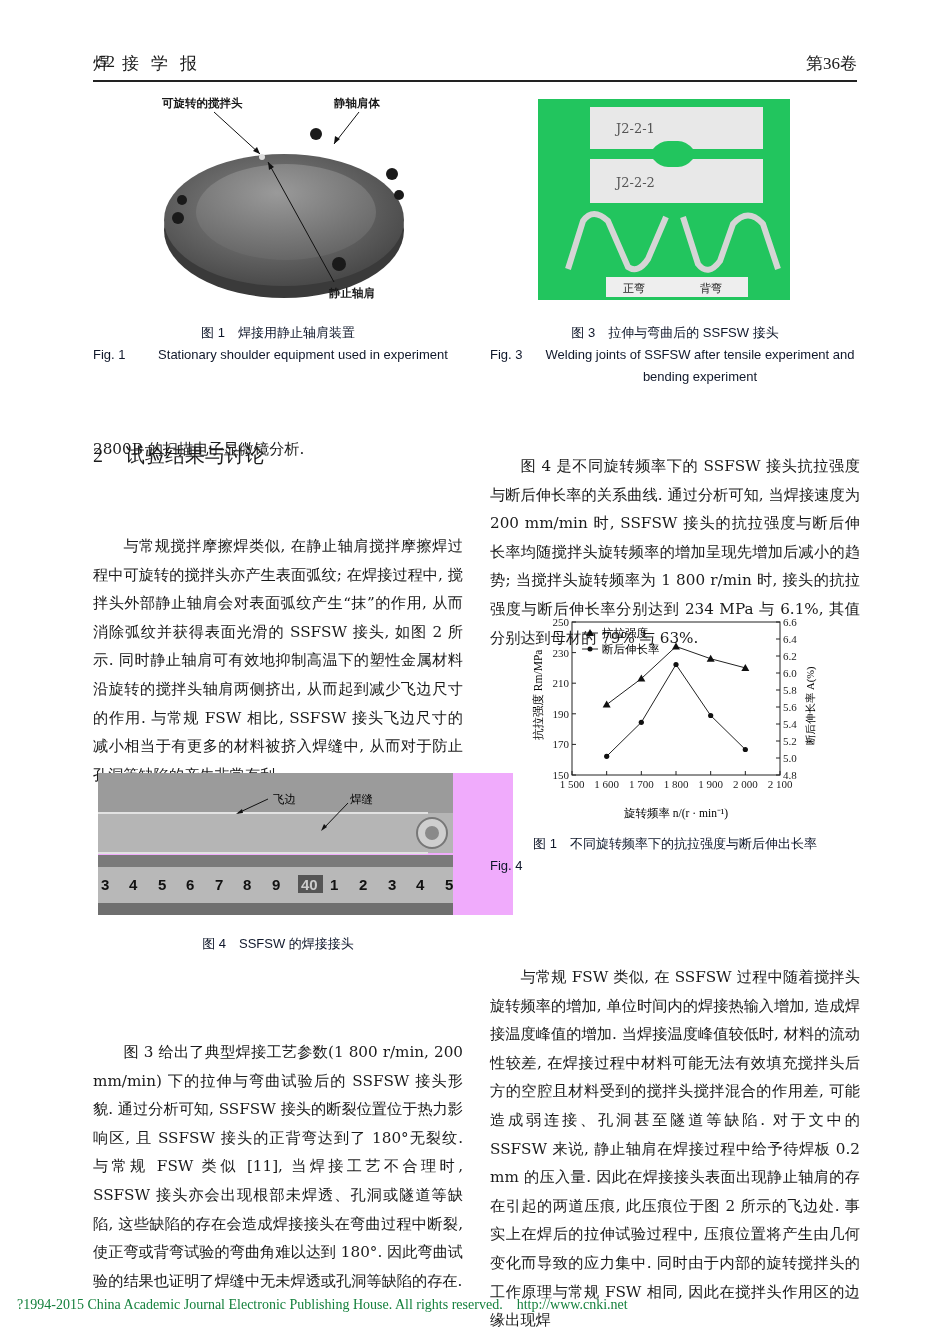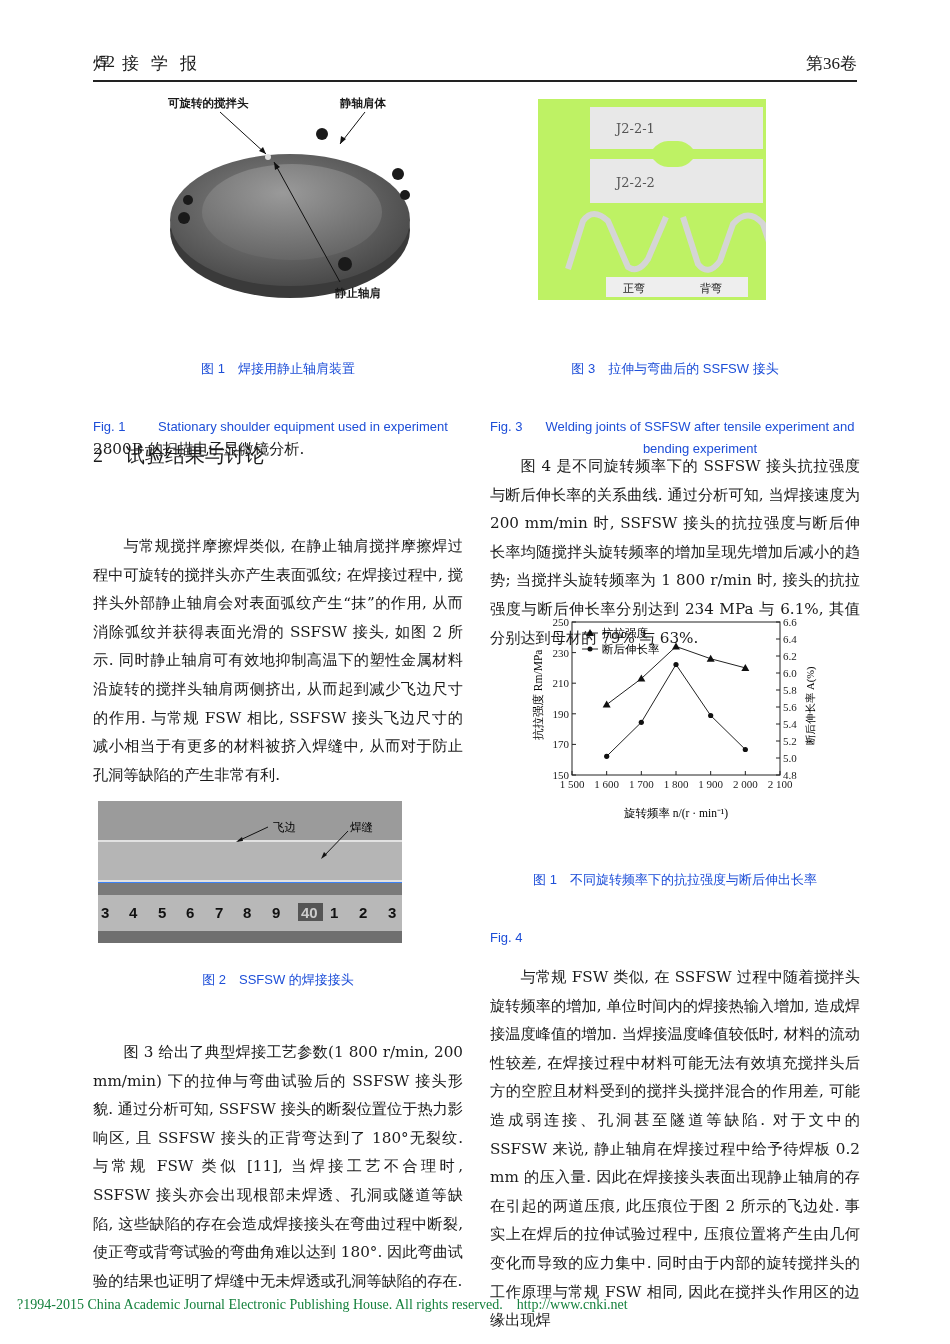--- a/index.html
+++ b/index.html
@@ -10,38 +10,38 @@
   .header .pg { position: absolute; left: 5px; top: 2px; font-size: 17px; font-family: "Liberation Serif", serif; }
   .header .jt { position: absolute; left: 0; right: 0; top: 2px; text-align: left; font-size: 17px; letter-spacing: 12px; }
   .header .vol { position: absolute; right: 0; top: 2px; font-size: 17px; font-family: Liberation Serif, serif; }
 
   .col { position: absolute; width: 370px; }
   .colL { left: 93px; }
   .colR { left: 490px; }
 
   .para { font-size: 15.2px; line-height: 28.6px; text-align: justify; font-family: "DejaVu Serif", serif; margin-top: 42px; }
   .para.indent { text-indent: 2em; }
-  .cap { font-family: "Liberation Sans", sans-serif; font-size: 13px; line-height: 22px; color: #1d4ed8; margin-top: 36px; }
+  .cap { font-family: "Liberation Sans", sans-serif; font-size: 13px; line-height: 22px; color: #0f172a; }
   .cap.cn { text-align: center; }
   .cap.en { display: flex; }
   .cap.en .lbl { flex: 0 0 50px; }
   .cap.en .txt { flex: 1; text-align: center; }
 
   .sec { position: absolute; left: 93px; top: 442px; font-size: 20px; }
   .sec .num { display: inline-block; width: 32px; font-family: "Liberation Serif", serif; }
 
   
-  .fig1 { position: absolute; left: 150px; top: 90px; width: 300px; height: 230px; }
+  .fig1 { position: absolute; left: 144px; top: 90px; width: 300px; height: 230px; }
   .fig1 .lbl { position: absolute; font-size: 11.5px; font-weight: bold; white-space: nowrap; }
 
   
-  .fig3 { position: absolute; left: 538px; top: 99px; width: 228px; height: 201px; background: #bef264; overflow: hidden; }
+  .fig3 { position: absolute; left: 538px; top: 99px; width: 252px; height: 201px; background: #22c55e; overflow: hidden; }
 
   
-  .fig2 { position: absolute; left: 98px; top: 801px; width: 304px; height: 142px; background: #3b82f6; overflow: hidden; }
+  .fig2 { position: absolute; left: 98px; top: 773px; width: 415px; height: 142px; background: #f0abfc; overflow: hidden; }
 
   .footer { position: absolute; left: 17px; top: 1297px; font-size: 14px; color: #15803d; font-family: "Liberation Serif", serif; white-space: nowrap; }
 
   .chart { position: absolute; left: 530px; top: 610px; width: 290px; height: 215px; }
   .chart text { font-family: "Liberation Serif", serif; }
 </style>
 </head>
 <body>
 
 <div class="header">
@@ -126,21 +126,21 @@
       <text x="203" y="117" fill="#ccc">40</text>
       <text x="232" y="117">1</text>
         <text x="261" y="117">2</text>
       <text x="290" y="117">3</text>
         <text x="318" y="117">4</text>
         <text x="347" y="117">5</text>
     </g>
   </svg>
 </div>
 <div class="col colL" style="top:933px">
-  <div class="cap cn">图 2　SSFSW 的焊接接头</div>
+  <div class="cap cn">图 4　SSFSW 的焊接接头</div>
 </div>
 <div class="col colL para indent" style="top:996px">图 3 给出了典型焊接工艺参数(1 800 r/min, 200 mm/min) 下的拉伸与弯曲试验后的 SSFSW 接头形貌. 通过分析可知, SSFSW 接头的断裂位置位于热力影响区, 且 SSFSW 接头的正背弯达到了 180°无裂纹. 与常规 FSW 类似 [11], 当焊接工艺不合理时, SSFSW 接头亦会出现根部未焊透、孔洞或隧道等缺陷, 这些缺陷的存在会造成焊接接头在弯曲过程中断裂, 使正弯或背弯试验的弯曲角难以达到 180°. 因此弯曲试验的结果也证明了焊缝中无未焊透或孔洞等缺陷的存在.</div>
 
 <div class="fig3">
   <svg width="272" height="201" viewBox="0 0 272 201">
     <path d="M52,8 H225 V50 H155 Q148,42 140,42 H130 Q122,42 115,50 H52 Z" fill="#e8e8e8"></path>
     <path d="M52,60 H225 V104 H52 Z M115,60 Q122,68 130,68 H140 Q148,68 155,60 Z" fill="#e8e8e8"></path>
     <text x="78" y="34" font-size="13" font-family="DejaVu Serif, serif" fill="#555">J2-2-1</text>
     <text x="78" y="88" font-size="13" font-family="DejaVu Serif, serif" fill="#555">J2-2-2</text>
     <path d="M30,170 L45,122 Q55,108 70,122 L90,168 Q100,175 110,160 L128,118" fill="none" stroke="#d5d5d5" stroke-width="6"></path>

